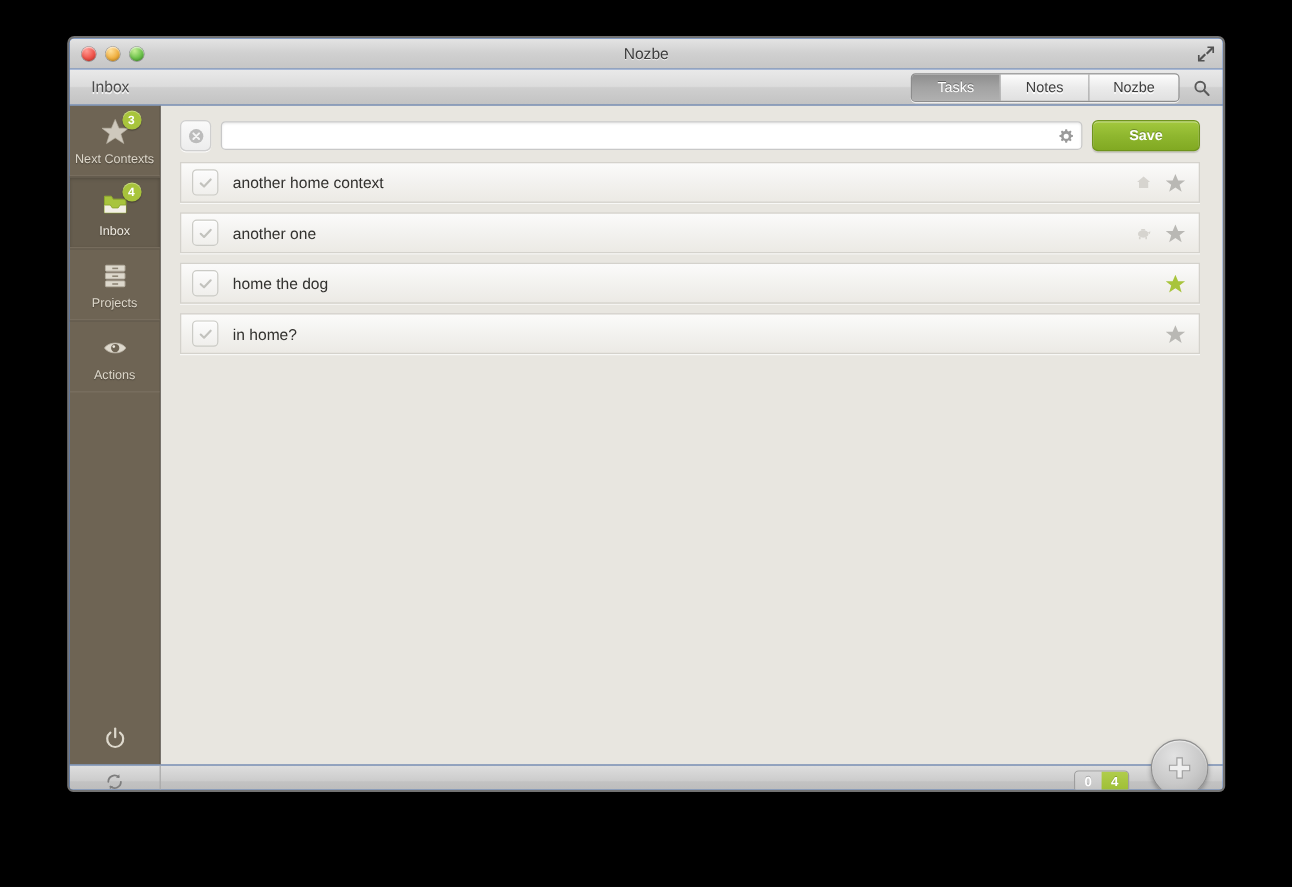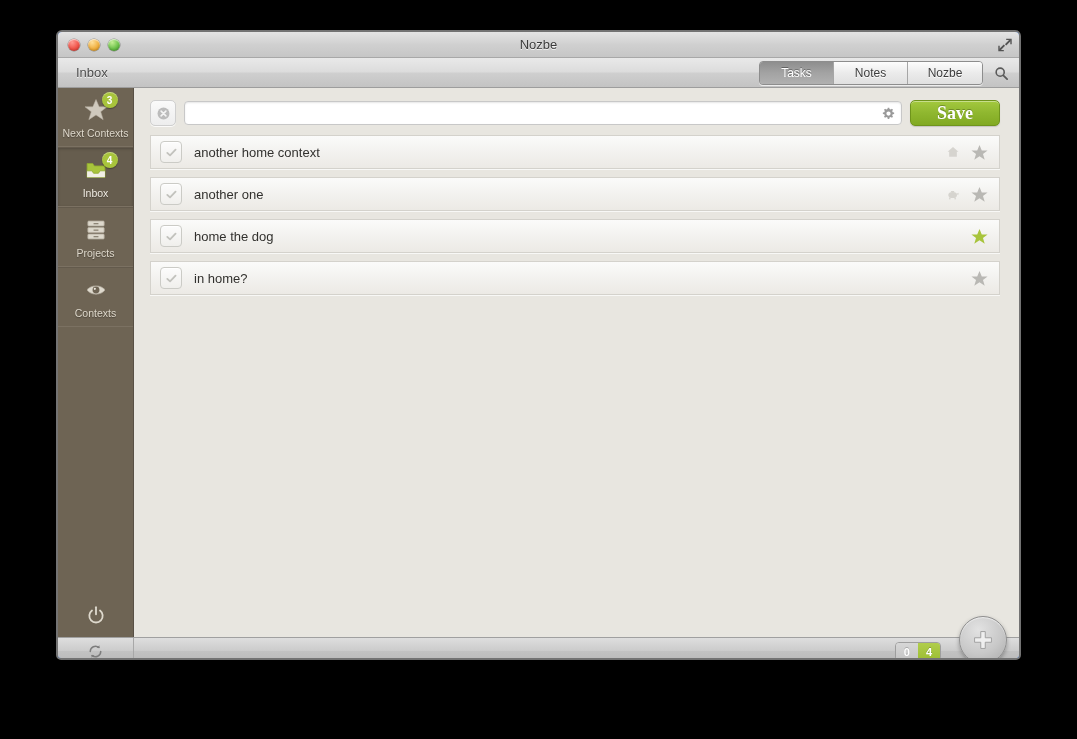--- a/index.html
+++ b/index.html
@@ -270,30 +270,29 @@
     justify-content: center;
     flex: none;
   }
   .save-btn {
     width: 88px;
     height: 24px;
     border-radius: 5px;
     background: linear-gradient(to bottom, #a3c93e 0%, #8fb72f 50%, #81a922 100%);
     border: 1px solid #6f941c;
     color: #ffffff;
-    font-size: 18px;
+    font-size: 12px;
     font-weight: bold;
     display: flex;
     align-items: center;
     justify-content: center;
     text-shadow: 0 -1px 0 rgba(0,0,0,0.28);
     box-shadow: inset 0 1px 0 rgba(255,255,255,0.4), 0 1px 1px rgba(0,0,0,0.15);
     flex: none;
     margin-right: 3px;
-    font-family: Liberation Serif, serif;
   }
 
   
   .task-row {
     height: 34px;
     margin-bottom: 8px;
     border: 1px solid #d4d2cc;
     border-radius: 0;
     background: linear-gradient(to bottom, #fbfbfa 0%, #f2f1ee 55%, #eceae5 100%);
     display: flex;
@@ -483,21 +482,21 @@
         </div>
 
         <div class="side-item">
           <div class="side-icon">
             <svg viewBox="0 0 32 32" width="28" height="22">
               <path d="M3 16 C8 8, 24 8, 29 16 C24 24, 8 24, 3 16 Z" fill="#ded9cd" stroke="#b5aea0" stroke-width="1"></path>
               <circle cx="16" cy="16" r="5" fill="#6e6454"></circle>
               <circle cx="14.3" cy="14.3" r="1.6" fill="#ece8de"></circle>
             </svg>
           </div>
-          <div class="side-label">Contexts</div>
+          <div class="side-label">Actions</div>
         </div>
 
 
         <div class="sidebar-spacer"></div>
 
         <div class="power-btn">
           <svg viewBox="0 0 24 24" width="20" height="20">
             <path d="M7.2 6.6 A8 8 0 1 0 16.8 6.6" fill="none" stroke="#ded9cd" stroke-width="2.2" stroke-linecap="round"></path>
             <path d="M12 2.6 L12 11.2" stroke="#ded9cd" stroke-width="2.2" stroke-linecap="round"></path>
           </svg>

